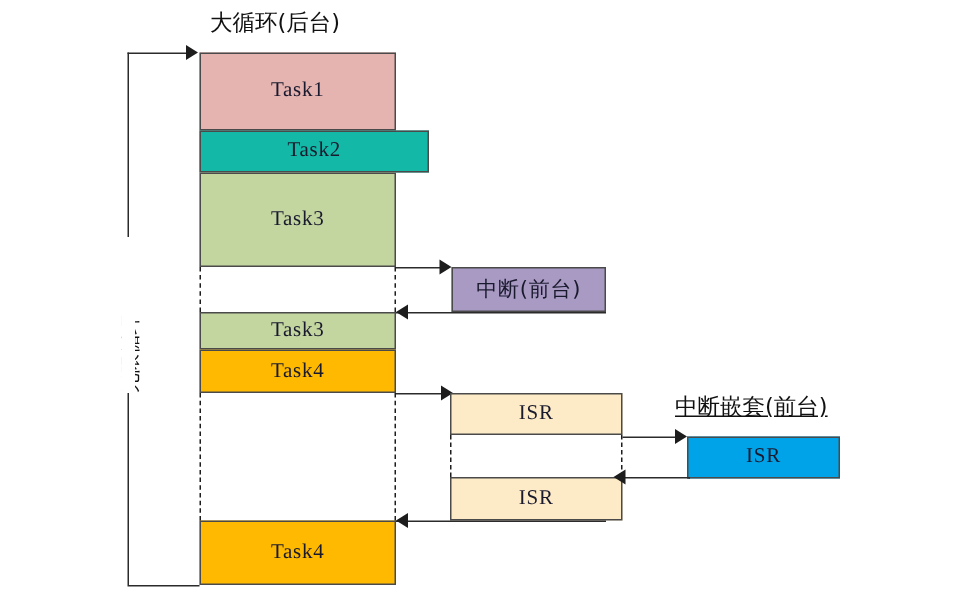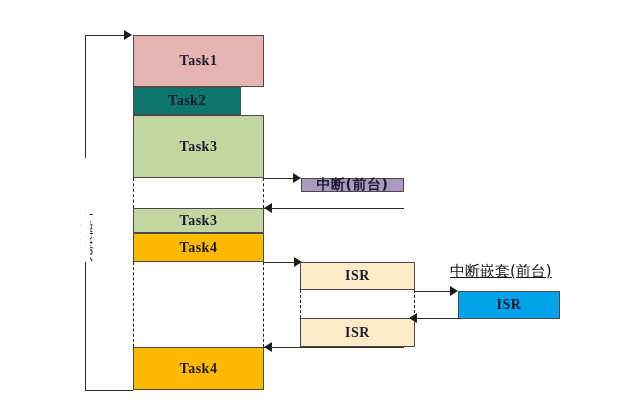--- a/index.html
+++ b/index.html
@@ -13,21 +13,20 @@
 
   .box{
     position:absolute;
     box-sizing:border-box;
     border:1px solid #4a4a4a;
     display:flex;align-items:center;justify-content:center;
     color:#1a1a2e;
     font-size:14px;
     letter-spacing:.5px;
     white-space:nowrap;
-    font-weight:bold;
   }
   .cjk{font-family:"DejaVu Sans", sans-serif;font-size:14px;}
 
   .caption{
     position:absolute;
     font-family:"DejaVu Sans", sans-serif;
     font-size:15px;
     color:#111;
     white-space:nowrap;
   }
@@ -62,39 +61,40 @@
   }
   .white-gap{
     position:absolute;background:#ffffff;
   }
 </style>
 </head>
 <body>
 
 <div id="stage">
 
+  <div class="caption" style="left:140px;top:6px;">大循环(后台)</div>
 
   <div class="caption" style="left:450px;top:262px;text-decoration:underline;">中断嵌套(前台)</div>
 
   <div class="hline" style="left:85px;top:35px;width:40px;"></div>
   <div class="arrow-r" style="left:124px;top:30px;"></div>
 
   <div class="vline" style="left:85px;top:35px;height:355px;"></div>
 
   <div class="hline" style="left:85px;top:390px;width:48px;"></div>
 
   <div class="vcaption" style="left:78px;top:262px;">无限循环</div>
 
   <div class="white-gap" style="left:81px;top:158px;width:9px;height:104px;"></div>
 
   <div class="box" style="left:133px;top:35px;width:131px;height:52px;background:#e5b3b0;">
     <span>Task1</span>
   </div>
 
-  <div class="box" style="left:133px;top:87px;width:108px;height:28px;background:#0f766e;">
+  <div class="box" style="left:133px;top:87px;width:153px;height:28px;background:#14b8a6;">
     <span>Task2</span>
   </div>
 
   <div class="box" style="left:133px;top:115px;width:131px;height:63px;background:#c4d6a0;">
     <span>Task3</span>
   </div>
 
   <div class="box" style="left:133px;top:208px;width:131px;height:25px;background:#c4d6a0;">
     <span>Task3</span>
   </div>
@@ -112,21 +112,21 @@
 
   <div class="dash-v" style="left:133px;top:262px;height:85px;"></div>
   <div class="dash-v" style="left:263px;top:262px;height:85px;"></div>
 
   <div class="hline" style="left:264px;top:178px;width:30px;"></div>
   <div class="arrow-r" style="left:293px;top:173px;"></div>
 
   <div class="hline" style="left:264px;top:208px;width:140px;"></div>
   <div class="arrow-l" style="left:264px;top:203px;"></div>
 
-  <div class="box cjk" style="left:301px;top:178px;width:103px;height:14px;background:#a99ac4;">
+  <div class="box cjk" style="left:301px;top:178px;width:103px;height:30px;background:#a99ac4;">
     <span>中断(前台)</span>
   </div>
 
   <div class="hline" style="left:264px;top:262px;width:32px;"></div>
   <div class="arrow-r" style="left:294px;top:257px;"></div>
 
   <div class="box" style="left:300px;top:262px;width:115px;height:28px;background:#fdeac6;">
     <span>ISR</span>
   </div>
 

